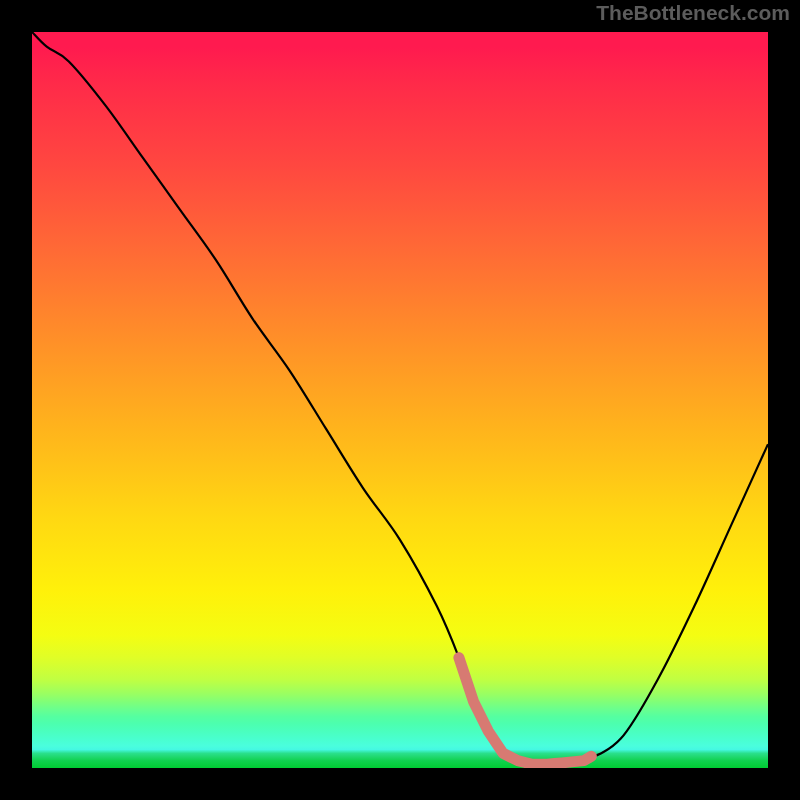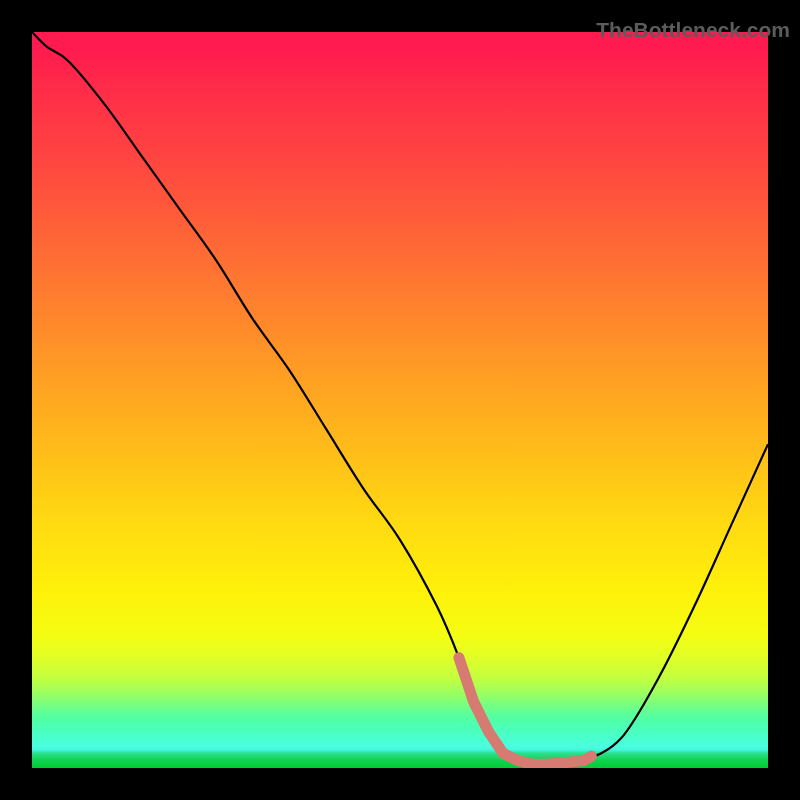--- a/index.html
+++ b/index.html
@@ -6,21 +6,21 @@
   body {
     width: 800px;
     height: 800px;
     background: #000;
     position: relative;
     font-family: Arial, sans-serif;
     overflow: hidden;
   }
   .watermark {
     position: absolute;
-    top: 18px;
+    top: 1px;
     right: 10px;
     color: #5c5c5c;
     font-size: 21px;
     font-weight: bold;
     z-index: 40;
     margin-left: 33px;
   }
   .plot-area {
     position: absolute;
     left: 32px;

